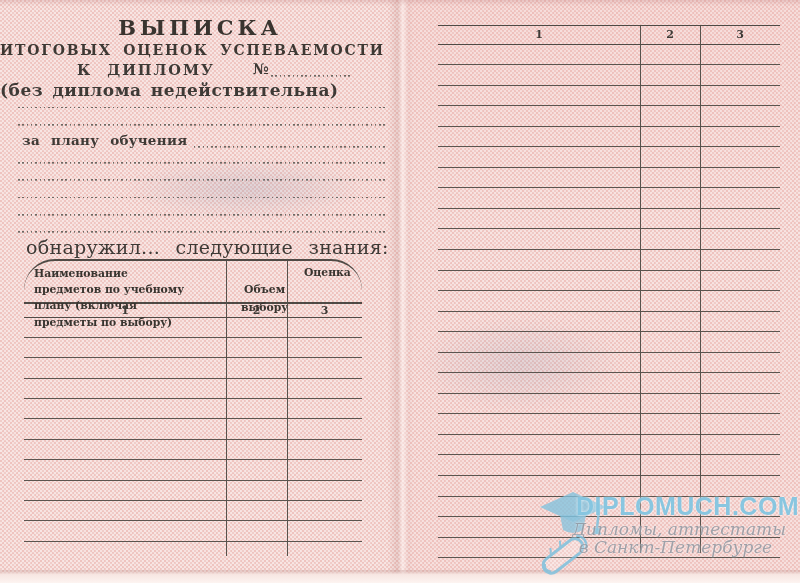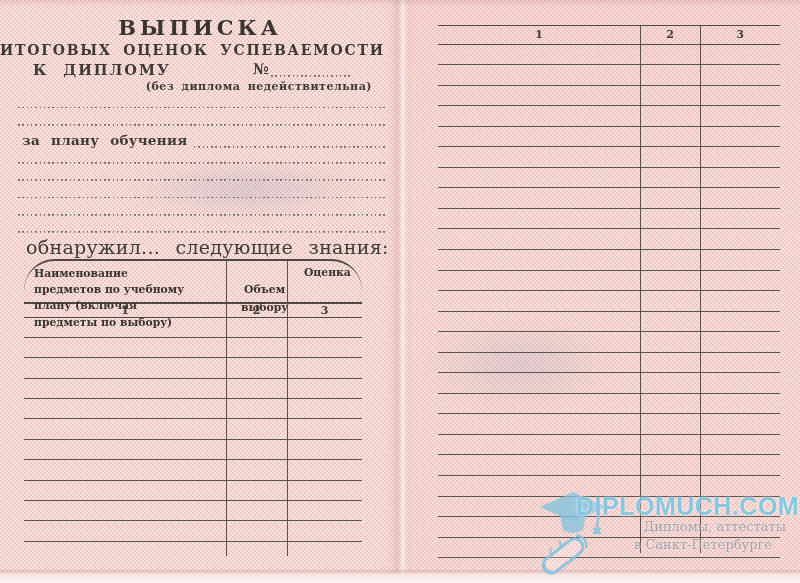--- a/index.html
+++ b/index.html
@@ -9,27 +9,27 @@
     background-color:#f0cdc9;
     background-image:
       repeating-conic-gradient(rgba(255,255,255,0.50) 0% 25%, rgba(255,255,255,0) 25% 50%),
       repeating-conic-gradient(rgba(236,170,165,0.28) 0% 25%, rgba(255,255,255,0) 25% 50%);
     background-size:4px 4px,7px 7px;
   }
   .abs{position:absolute;}
   
   .title{top:15px;left:0;width:400px;text-align:center;font-size:21px;font-weight:700;letter-spacing:4px;color:#39342f;}
   .subtitle{top:42px;left:0;width:400px;text-align:left;font-size:14px;font-weight:700;letter-spacing:1.8px;word-spacing:5px;color:#3d3833;}
-  .dip-label{top:61px;left:33px;font-size:14.5px;font-weight:700;letter-spacing:2px;word-spacing:8px;}
+  .dip-label{top:61px;left:33px;font-size:14.5px;font-weight:700;letter-spacing:2px;word-spacing:8px;padding-left:44px;}
   .num-group{top:60px;left:253px;width:100px;display:flex;align-items:flex-end;}
   .num-sign{font-size:14.5px;font-weight:700;}
   .numdots{flex:1;height:13px;margin-left:2px;
     background-image:repeating-linear-gradient(90deg,#6e6862 0 1.5px,transparent 1.5px 4.3px);
     background-size:100% 1.7px;background-repeat:no-repeat;background-position:0 100%;}
-  .invalid{top:80px;left:0;width:372px;text-align:right;font-size:11px;font-weight:600;letter-spacing:0.5px;word-spacing:3px;}
+  .invalid{top:80px;left:0;width:372px;text-align:left;font-size:17px;font-weight:600;letter-spacing:0.5px;word-spacing:3px;}
   .dots-a{top:91px;left:18px;width:367px;}
   .dots-b{top:146.5px;left:18px;width:367px;}
   .dotline{height:17.3px;
     background-image:repeating-linear-gradient(90deg,#6e6862 0 1.5px,transparent 1.5px 4.3px);
     background-size:100% 1.7px;background-repeat:no-repeat;background-position:0 100%;}
   .study-row{top:130px;left:22px;width:363px;display:flex;align-items:flex-end;height:18px;}
   .study-label{font-size:13.5px;font-weight:700;word-spacing:6px;letter-spacing:0.3px;white-space:nowrap;}
   .study-dots{flex:1;height:14px;margin-left:6px;
     background-image:repeating-linear-gradient(90deg,#6e6862 0 1.5px,transparent 1.5px 4.3px);
     background-size:100% 1.7px;background-repeat:no-repeat;background-position:0 100%;}
@@ -64,21 +64,21 @@
   .top-edge{left:0;top:0;width:800px;height:6px;pointer-events:none;
     background:linear-gradient(180deg,rgba(195,135,135,0.28),rgba(195,135,135,0));}
   .bottom-edge{left:0;top:570px;width:800px;height:13px;pointer-events:none;
     background:linear-gradient(180deg,rgba(180,135,130,0.28) 0 1px,#f7e6e2 35%,#fdf4f1 100%);}
   
   .watermark{left:536px;top:486px;width:252px;height:97px;z-index:6;}
   .wm-icon{position:absolute;left:0;top:4px;width:74px;height:92px;opacity:0.85;}
   .wm-site{position:absolute;left:40px;top:6px;white-space:nowrap;
     font-family:"Liberation Sans","DejaVu Sans",sans-serif;font-weight:700;font-size:25px;letter-spacing:0.5px;
     color:rgba(127,194,222,0.92);text-shadow:0 0 3px rgba(255,255,255,0.85);}
-  .wm-tag{position:absolute;font-size:13px;color:rgba(134,141,151,0.78);
+  .wm-tag{position:absolute;font-style:italic;font-size:17px;color:rgba(134,141,151,0.78);
     text-shadow:0 0 2px rgba(255,255,255,0.7);white-space:nowrap;padding-left:28px;}
   .wm-tag1{top:33px;right:2px;}
   .wm-tag2{top:51px;right:16px;}
 </style>
 </head>
 <body>
 
 <div class="sheet">
 
   <div class="abs title">ВЫПИСКА</div>

